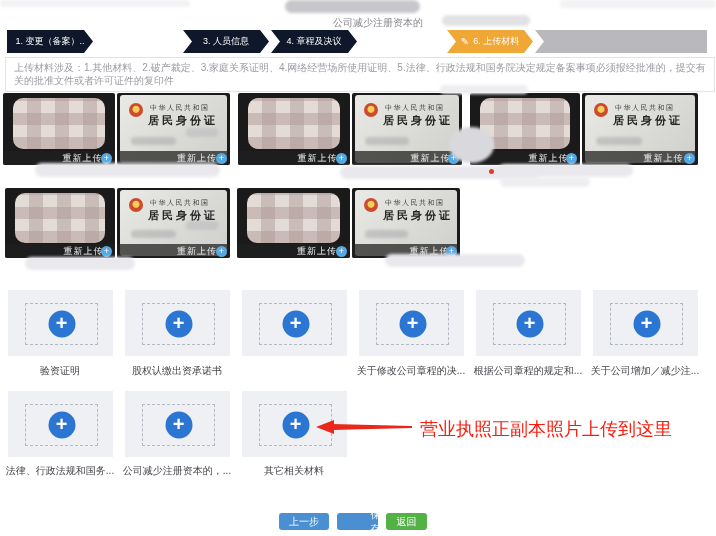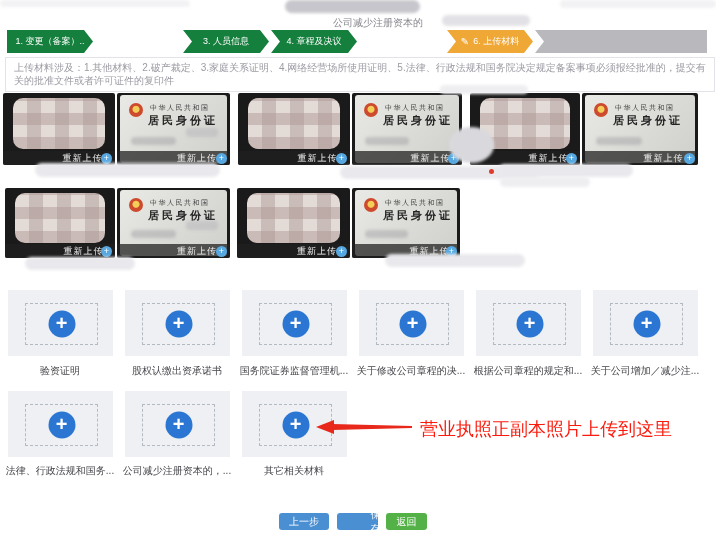--- a/index.html
+++ b/index.html
@@ -6,21 +6,21 @@
   .screen{position:relative;width:716px;height:536px;background:#ffffff;overflow:hidden;
           font-family:"Liberation Sans","DejaVu Sans",sans-serif;}
 
   
   .smear{position:absolute;border-radius:7px;filter:blur(1.5px);}
   .credit-label{position:absolute;left:333px;top:16px;font-size:10px;color:#85858d;white-space:nowrap;}
 
   
   .stepbar-tail{position:absolute;top:30px;height:23px;background:#b9b9bd;
     clip-path:polygon(0 0,100% 0,100% 100%,0 100%,9px 50%);}
-  .step{position:absolute;top:30px;height:23px;background:#15803d;color:#fff;font-size:9px;
+  .step{position:absolute;top:30px;height:23px;background:#0f172a;color:#fff;font-size:9px;
     display:flex;align-items:center;justify-content:center;white-space:nowrap;overflow:hidden;
     clip-path:polygon(0 0,calc(100% - 9px) 0,100% 50%,calc(100% - 9px) 100%,0 100%,9px 50%);}
   .step.first{clip-path:polygon(0 0,calc(100% - 9px) 0,100% 50%,calc(100% - 9px) 100%,0 100%);}
   .step.current{background:#efa735;}
   .step .pencil{font-size:10px;margin-right:4px;}
 
   
   .notice{position:absolute;left:5px;top:57px;width:692px;border:1px solid #e2e2e8;background:#fff;
     color:#9b9ba3;font-size:10px;line-height:13px;padding:3px 8px 4px 8px;}
 
@@ -234,21 +234,20 @@
       <div class="plus">+</div>
     </div>
   </div>
   <div class="tile" style="left:593px;top:290px;">
     <div class="dashed">
       <div class="plus">+</div>
     </div>
   </div>
   <div class="tile-label" style="left:2px;top:364px;">验资证明</div>
   <div class="tile-label" style="left:119px;top:364px;">股权认缴出资承诺书</div>
-  <div class="tile-label" style="left:236px;top:364px;">国务院证券监督管理机...</div>
   <div class="tile-label" style="left:353px;top:364px;">关于修改公司章程的决...</div>
   <div class="tile-label" style="left:470px;top:364px;">根据公司章程的规定和...</div>
   <div class="tile-label" style="left:587px;top:364px;">关于公司增加／减少注...</div>
 
   <div class="tile" style="left:8px;top:391px;">
     <div class="dashed">
       <div class="plus">+</div>
     </div>
   </div>
   <div class="tile" style="left:125px;top:391px;">

